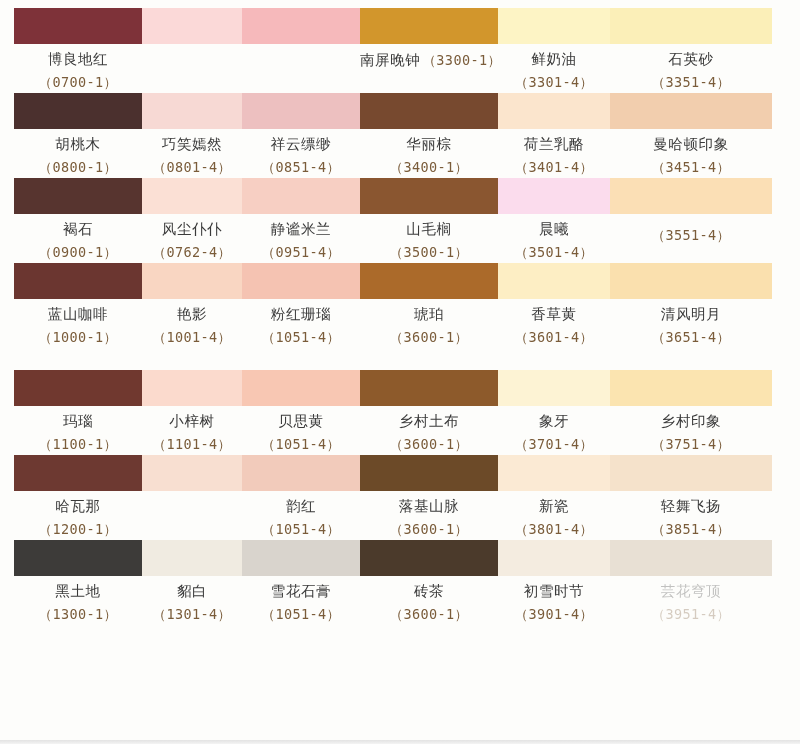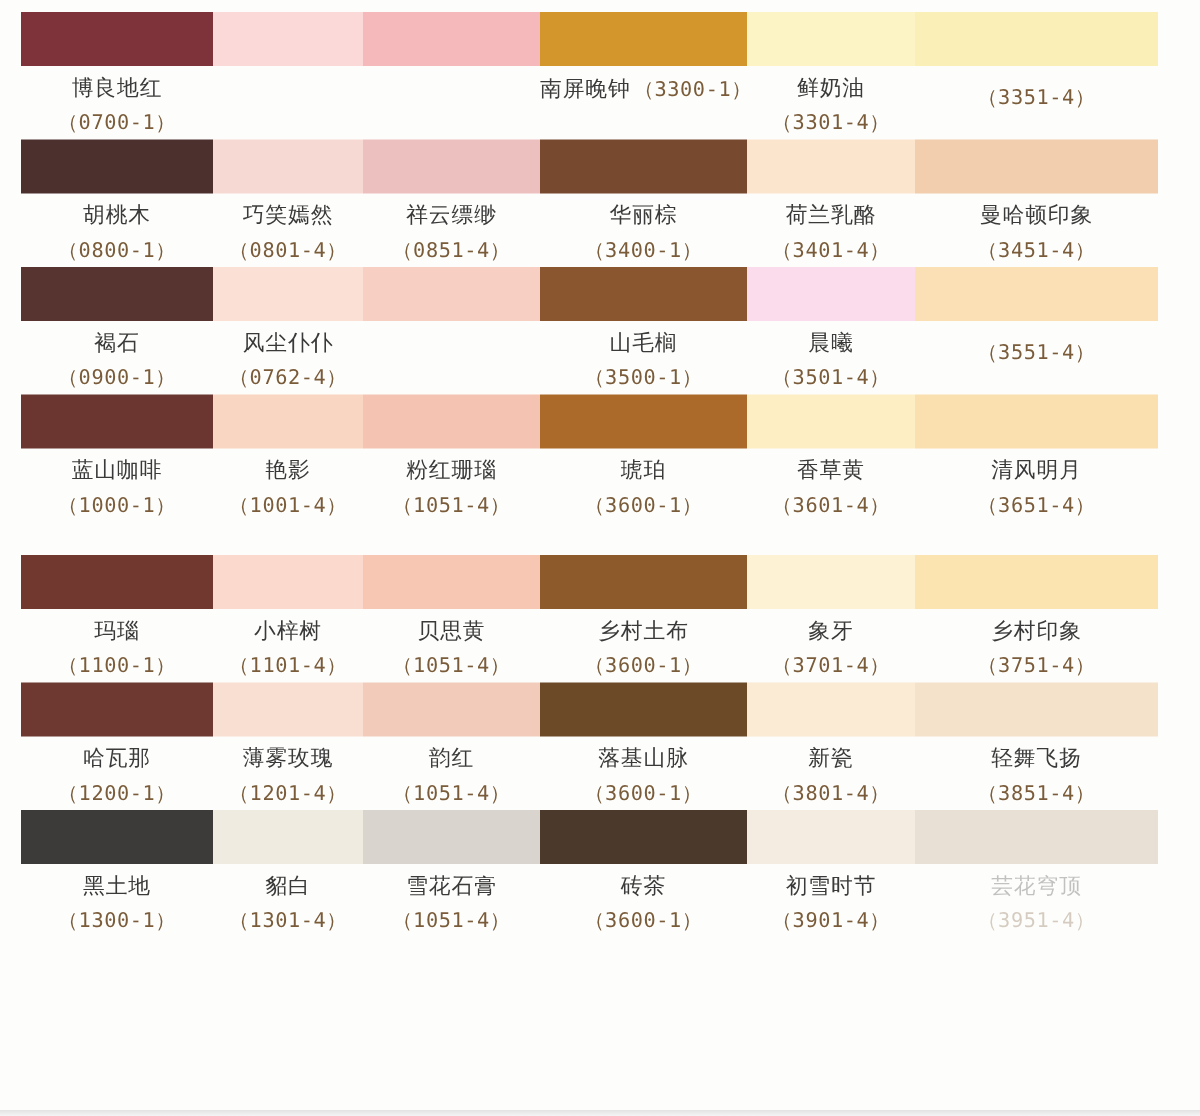--- a/index.html
+++ b/index.html
@@ -143,20 +143,21 @@
         <div class="cell c4">
           <div class="chip" title="#fdf4c5" style="background: rgb(253, 244, 197);"></div>
           <div class="labels">
             <span class="name">鲜奶油</span>
             <span class="code">（3301-4）</span>
           </div>
         </div>
         <div class="cell c5">
           <div class="chip" title="#fbefb8" style="background: rgb(251, 239, 184);"></div>
           <div class="labels">
+            <span class="name">石英砂</span>
             <span class="code">（3351-4）</span>
           </div>
         </div>
       </div>
       <div class="swatch-row">
         <div class="cell c0">
           <div class="chip" title="#4b302e" style="background: rgb(75, 48, 46);"></div>
           <div class="labels">
             <span class="name">胡桃木</span>
             <span class="code">（0800-1）</span>
@@ -208,20 +209,24 @@
         </div>
         <div class="cell c1">
           <div class="chip" title="#fbe0d5" style="background: rgb(251, 224, 213);"></div>
           <div class="labels">
             <span class="name">风尘仆仆</span>
             <span class="code">（0762-4）</span>
           </div>
         </div>
         <div class="cell c2">
           <div class="chip" title="#f7cfc3" style="background: rgb(247, 207, 195);"></div>
+          <div class="labels">
+            <span class="name">静谧米兰</span>
+            <span class="code">（0951-4）</span>
+          </div>
         </div>
         <div class="cell c3">
           <div class="chip" title="#8a5630" style="background: rgb(138, 86, 48);"></div>
           <div class="labels">
             <span class="name">山毛榈</span>
             <span class="code">（3500-1）</span>
           </div>
         </div>
         <div class="cell c4">
           <div class="chip" title="#fbdced" style="background: rgb(251, 220, 237);"></div>
@@ -329,24 +334,20 @@
       <div class="swatch-row">
         <div class="cell c0">
           <div class="chip" title="#6d3931" style="background: rgb(109, 57, 49);"></div>
           <div class="labels">
             <span class="name">哈瓦那</span>
             <span class="code">（1200-1）</span>
           </div>
         </div>
         <div class="cell c1">
           <div class="chip" title="#f8dfd1" style="background: rgb(248, 223, 209);"></div>
-          <div class="labels">
-            <span class="name">薄雾玫瑰</span>
-            <span class="code">（1201-4）</span>
-          </div>
         </div>
         <div class="cell c2">
           <div class="chip" title="#f2cbbb" style="background: rgb(242, 203, 187);"></div>
           <div class="labels">
             <span class="name">韵红</span>
             <span class="code">（1051-4）</span>
           </div>
         </div>
         <div class="cell c3">
           <div class="chip" title="#6c4a28" style="background: rgb(108, 74, 40);"></div>

